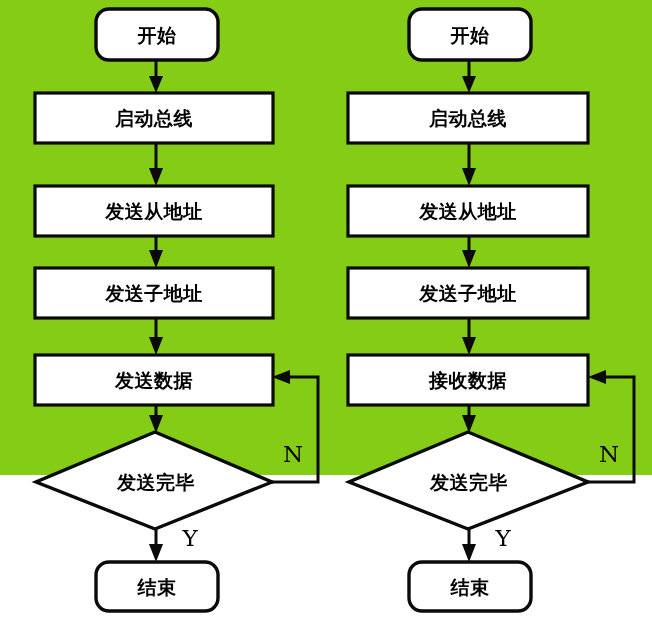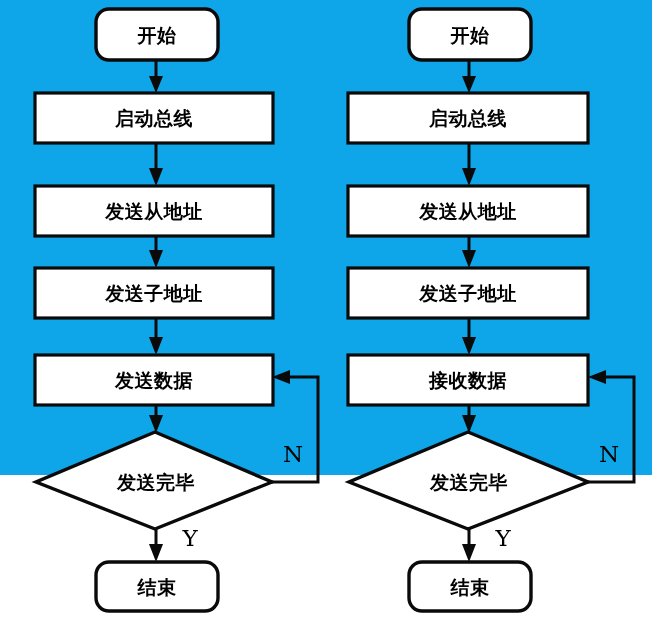--- a/index.html
+++ b/index.html
@@ -10,21 +10,21 @@
   body {
     width: 652px;
     height: 622px;
     font-family: "DejaVu Sans", "Liberation Sans", sans-serif;
     overflow: hidden;
   }
   #figure-root {
     position: relative;
     width: 652px;
     height: 475px;
-    background: #0ea5e9;
+    background: #84cc16;
   }
   svg.flow-canvas {
     position: absolute;
     top: 0;
     left: 0;
     width: 652px;
     height: 622px;
   }
   .node-shape {
     fill: #ffffff;

